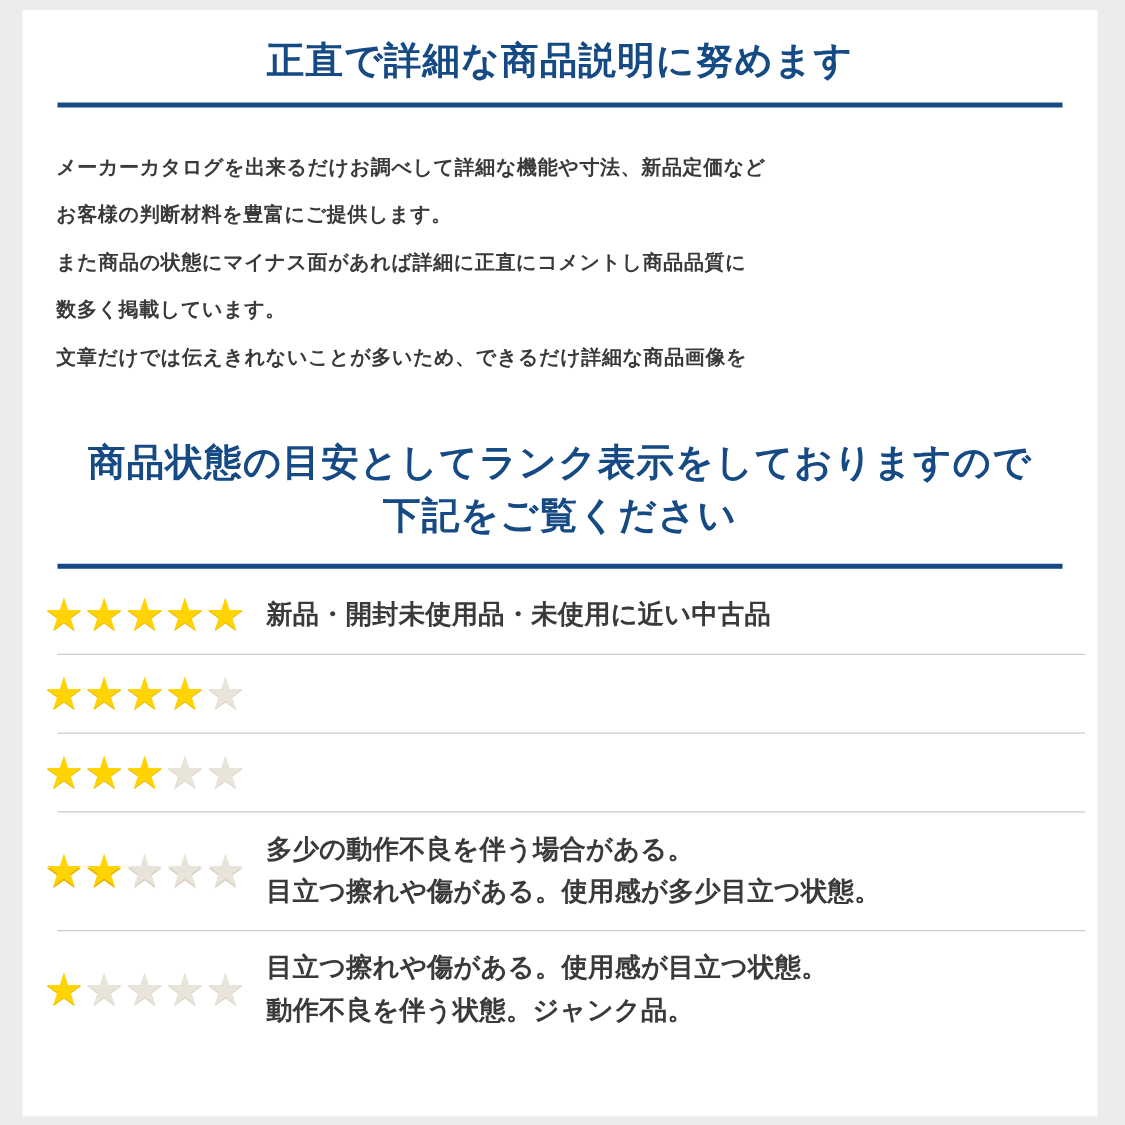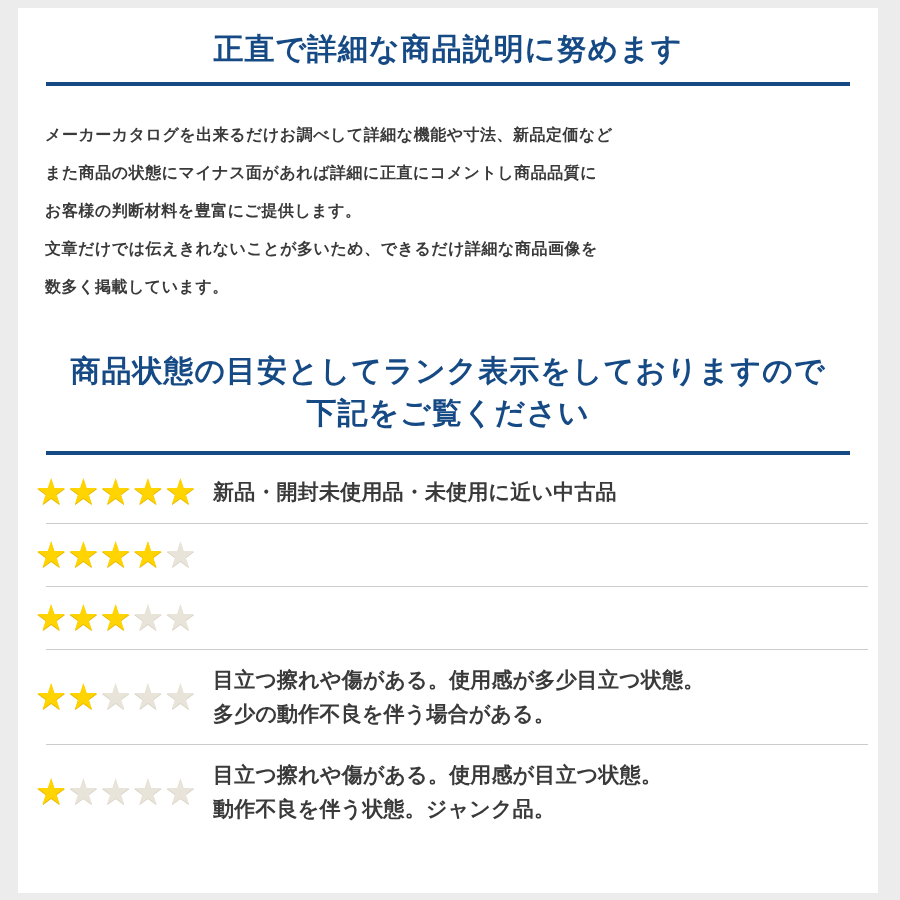--- a/index.html
+++ b/index.html
@@ -93,24 +93,24 @@
 <body>
 
 <div class="page">
   <div class="card">
 
     <h1 class="h-title">正直で詳細な商品説明に努めます</h1>
     <div class="rule"></div>
 
     <div class="para">
       <div>メーカーカタログを出来るだけお調べして詳細な機能や寸法、新品定価など</div>
+      <div>お客様の判断材料を豊富にご提供します。</div>
       <div>また商品の状態にマイナス面があれば詳細に正直にコメントし商品品質に</div>
-      <div>お客様の判断材料を豊富にご提供します。</div>
+      <div>数多く掲載しています。</div>
       <div>文章だけでは伝えきれないことが多いため、できるだけ詳細な商品画像を</div>
-      <div>数多く掲載しています。</div>
     </div>
 
     <h2 class="h-title two-line">
       <div>商品状態の目安としてランク表示をしておりますので</div>
       <div>下記をご覧ください</div>
     </h2>
     <div class="rule"></div>
 
     <div class="ranks">
 
@@ -128,22 +128,22 @@
       <div class="divider"></div>
 
       <div class="rank-row">
         <div class="stars"><span class="star filled">★</span><span class="star filled">★</span><span class="star filled">★</span><span class="star empty">★</span><span class="star empty">★</span></div>
       </div>
       <div class="divider"></div>
 
       <div class="rank-row">
         <div class="stars"><span class="star filled">★</span><span class="star filled">★</span><span class="star empty">★</span><span class="star empty">★</span><span class="star empty">★</span></div>
         <div class="desc">
+          <div>多少の動作不良を伴う場合がある。</div>
           <div>目立つ擦れや傷がある。使用感が多少目立つ状態。</div>
-          <div>多少の動作不良を伴う場合がある。</div>
         </div>
       </div>
       <div class="divider"></div>
 
       <div class="rank-row">
         <div class="stars"><span class="star filled">★</span><span class="star empty">★</span><span class="star empty">★</span><span class="star empty">★</span><span class="star empty">★</span></div>
         <div class="desc">
           <div>目立つ擦れや傷がある。使用感が目立つ状態。</div>
           <div>動作不良を伴う状態。ジャンク品。</div>
         </div>

